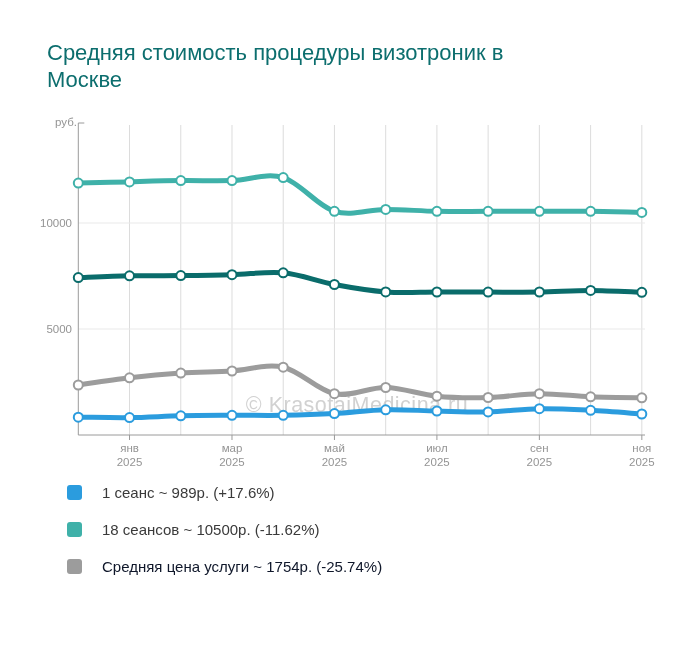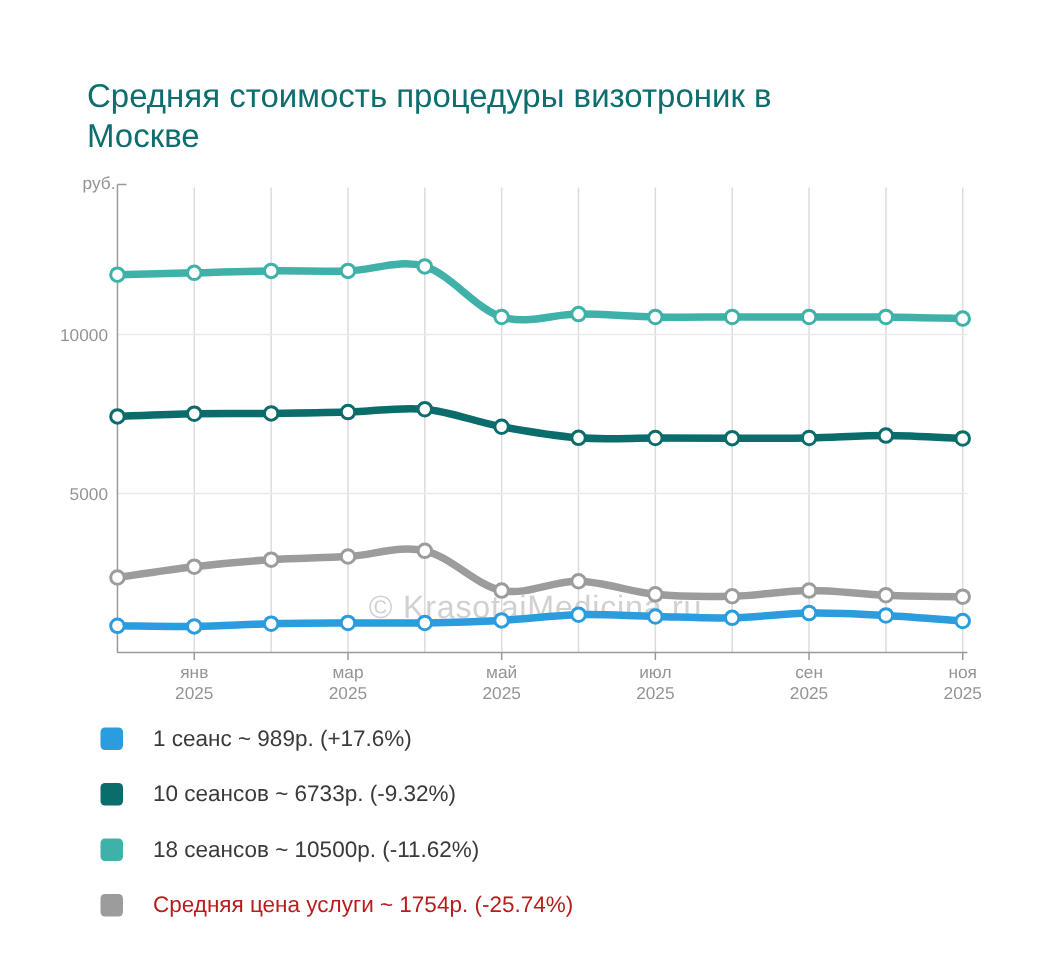--- a/index.html
+++ b/index.html
@@ -1,18 +1,18 @@
 <!DOCTYPE html>
 <html><head>
 <meta charset="utf-8">
 <style>
   html,body{margin:0;padding:0;background:#fff;}
   .page{position:relative;width:700px;height:646px;background:#fff;overflow:hidden;
         font-family:"Liberation Sans",sans-serif;}
-  .title{position:absolute;left:42px;top:34px;max-width:530px;margin:16px;
+  .title{position:absolute;left:42px;top:34px;max-width:530px;margin:5px;
          font-size:22px;line-height:27px;font-weight:400;color:#0C6E6E;}
   #chart{position:absolute;left:0;top:0;}
   .legend{position:absolute;left:67px;top:484px;}
   .legend-row{display:flex;align-items:center;height:16px;margin-bottom:21px;cursor:default;}
   .swatch{width:15px;height:15px;border-radius:3px;margin-right:20px;flex:0 0 15px;}
   .legend-label{font-size:15px;color:#3A3A3A;white-space:nowrap;}
 </style>
 </head>
 <body>
 
@@ -111,25 +111,21 @@
       <text x="641.8299999999999" y="452" text-anchor="middle" fill="#949494" font-size="11.5" font-family="&quot;Liberation Sans&quot;,sans-serif">ноя</text>
       <text x="641.8299999999999" y="466" text-anchor="middle" fill="#949494" font-size="11.5" font-family="&quot;Liberation Sans&quot;,sans-serif">2025</text>
     </svg>
 
   <div class="legend">
     <div class="legend-row">
       <span class="swatch" style="background: rgb(43, 156, 222);"></span>
       <span class="legend-label" style="color: rgb(58, 58, 58);">1 сеанс ~ 989р. (+17.6%)</span>
     </div>
     <div class="legend-row">
-      <span class="swatch" style="background: rgb(10, 108, 107);"></span>
-      <span class="legend-label" style="color: rgb(58, 58, 58);">10 сеансов ~ 6733р. (-9.32%)</span>
-    </div>
-    <div class="legend-row">
       <span class="swatch" style="background: rgb(63, 177, 169);"></span>
       <span class="legend-label" style="color: rgb(58, 58, 58);">18 сеансов ~ 10500р. (-11.62%)</span>
     </div>
     <div class="legend-row">
       <span class="swatch" style="background: rgb(156, 156, 156);"></span>
-      <span class="legend-label" style="color: #b91c1c;">Средняя цена услуги ~ 1754р. (-25.74%)</span>
+      <span class="legend-label" style="color: #0f172a;">Средняя цена услуги ~ 1754р. (-25.74%)</span>
     </div>
   </div>
 </div>
 
 </body></html>

